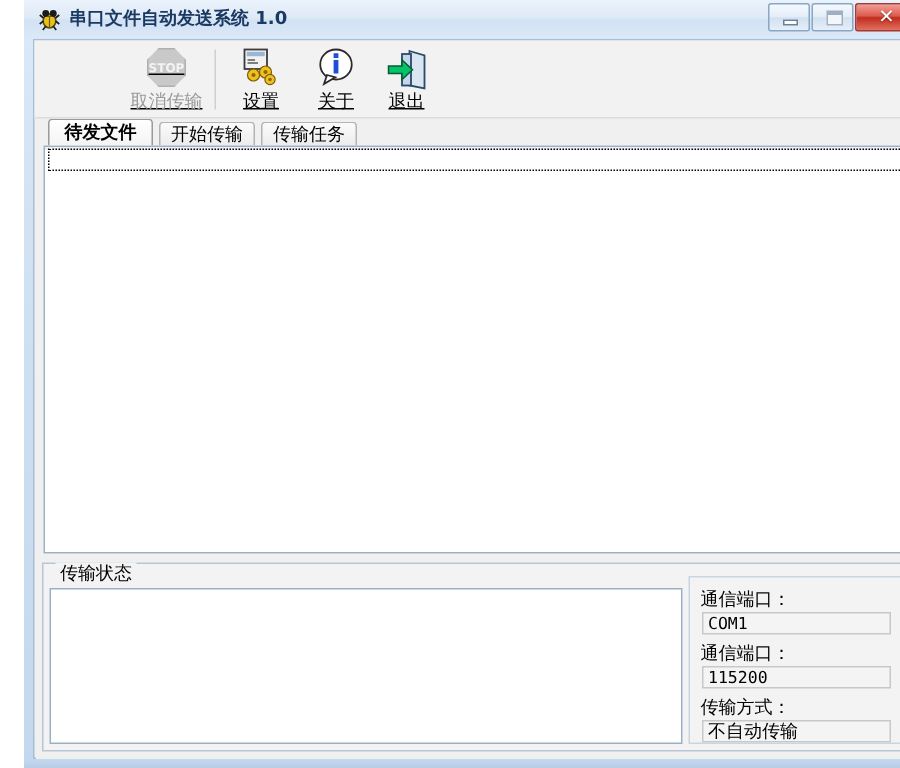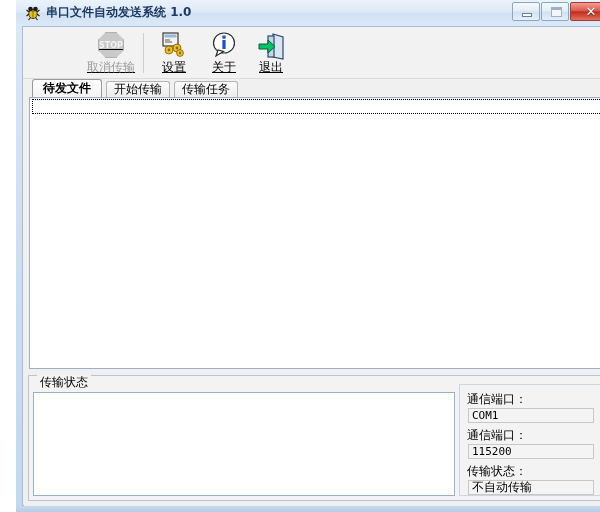--- a/index.html
+++ b/index.html
@@ -289,21 +289,21 @@
         <span></span>
       </div>
 
       <div class="sidepanel">
         <span class="fld-label" style="top:6px;text-align:right;">通信端口：</span>
         <span class="fld-value" style="top:23px;">COM1</span>
 
         <span class="fld-label" style="top:42px;">通信端口：</span>
         <span class="fld-value" style="top:59px;">115200</span>
 
-        <span class="fld-label" style="top:78px;">传输状态：</span>
+        <span class="fld-label" style="top:78px;">传输方式：</span>
         <span class="fld-value cn" style="top:95px;">不自动传输</span>
       </div>
     </div>
 
     <div class="statusbar">
       <div class="sbpanel plain" style="left:6px;width:205px;">
         <span></span>
       </div>
       <div class="sbpanel" style="left:215px;width:122px;">
         <span>0%</span>

